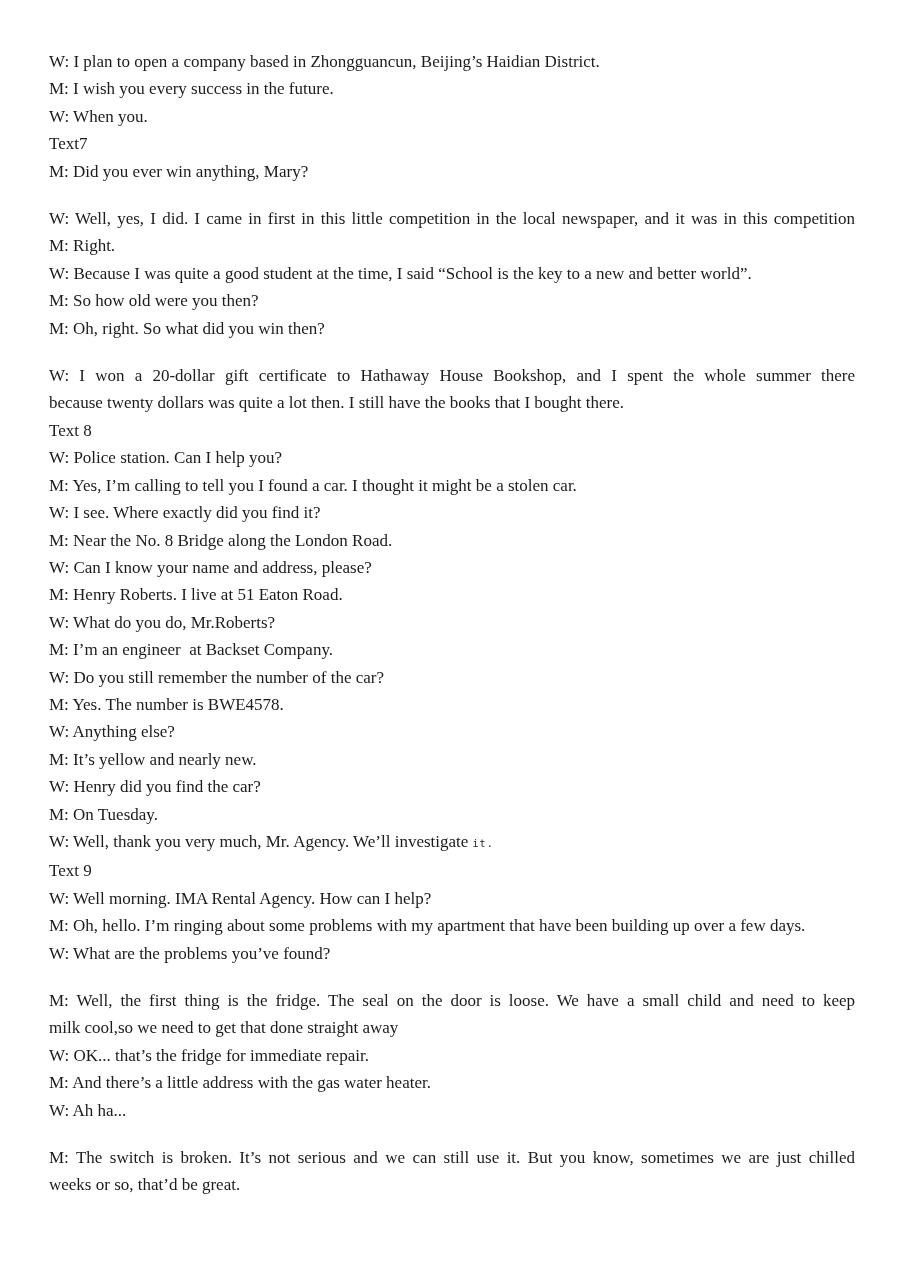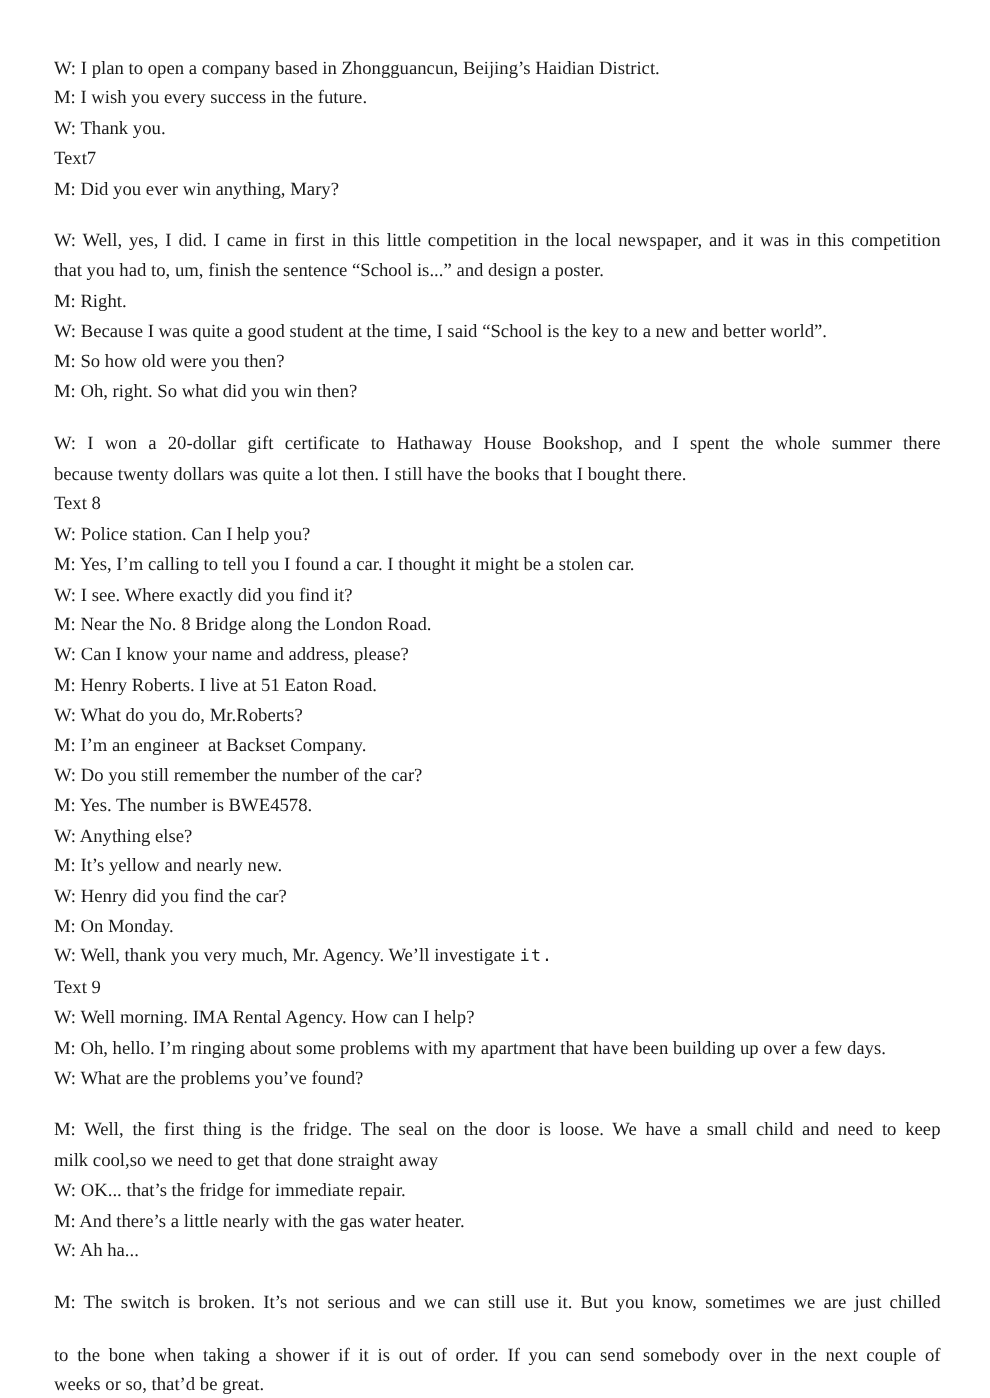--- a/index.html
+++ b/index.html
@@ -32,64 +32,62 @@
   }
   
   .line.jf {
     text-align: justify;
     text-align-last: justify;
     margin-top: 20px;
   }
   
   .tail-mono {
     font-family: "DejaVu Sans Mono", monospace;
-    font-size: 15px;
+    font-size: 10px;
     letter-spacing: 1px;
   }
 </style>
 </head>
 <body>
 
 <div class="page">
   <div id="transcript">
       <p class="line"><span>W: I plan to open a company based in Zhongguancun, Beijing’s Haidian District.</span></p>
       <p class="line"><span>M: I wish you every success in the future.</span></p>
-      <p class="line"><span>W: Thank you.</span></p>
+      <p class="line"><span>W: When you.</span></p>
       <p class="line"><span>Text7</span></p>
       <p class="line"><span>M: Did you ever win anything, Mary?</span></p>
       <p class="line jf"><span>W: Well, yes, I did. I came in first in this little competition in the local newspaper, and it was in this competition</span></p>
-      <p class="line"><span>that you had to, um, finish the sentence “School is...” and design a poster.</span></p>
       <p class="line"><span>M: Right.</span></p>
       <p class="line"><span>W: Because I was quite a good student at the time, I said “School is the key to a new and better world”.</span></p>
       <p class="line"><span>M: So how old were you then?</span></p>
       <p class="line"><span>M: Oh, right. So what did you win then?</span></p>
       <p class="line jf"><span>W: I won a 20-dollar gift certificate to Hathaway House Bookshop, and I spent the whole summer there</span></p>
       <p class="line"><span>because twenty dollars was quite a lot then. I still have the books that I bought there.</span></p>
       <p class="line"><span>Text 8</span></p>
       <p class="line"><span>W: Police station. Can I help you?</span></p>
       <p class="line"><span>M: Yes, I’m calling to tell you I found a car. I thought it might be a stolen car.</span></p>
       <p class="line"><span>W: I see. Where exactly did you find it?</span></p>
       <p class="line"><span>M: Near the No. 8 Bridge along the London Road.</span></p>
       <p class="line"><span>W: Can I know your name and address, please?</span></p>
       <p class="line"><span>M: Henry Roberts. I live at 51 Eaton Road.</span></p>
       <p class="line"><span>W: What do you do, Mr.Roberts?</span></p>
       <p class="line"><span>M: I’m an engineer  at Backset Company.</span></p>
       <p class="line"><span>W: Do you still remember the number of the car?</span></p>
       <p class="line"><span>M: Yes. The number is BWE4578.</span></p>
       <p class="line"><span>W: Anything else?</span></p>
       <p class="line"><span>M: It’s yellow and nearly new.</span></p>
       <p class="line"><span>W: Henry did you find the car?</span></p>
-      <p class="line"><span>M: On Monday.</span></p>
+      <p class="line"><span>M: On Tuesday.</span></p>
       <p class="line"><span>W: Well, thank you very much, Mr. Agency. We’ll investigate </span><span class="tail-mono">it.</span></p>
       <p class="line"><span>Text 9</span></p>
       <p class="line"><span>W: Well morning. IMA Rental Agency. How can I help?</span></p>
       <p class="line"><span>M: Oh, hello. I’m ringing about some problems with my apartment that have been building up over a few days.</span></p>
       <p class="line"><span>W: What are the problems you’ve found?</span></p>
       <p class="line jf"><span>M: Well, the first thing is the fridge. The seal on the door is loose. We have a small child and need to keep</span></p>
       <p class="line"><span>milk cool,so we need to get that done straight away</span></p>
       <p class="line"><span>W: OK... that’s the fridge for immediate repair.</span></p>
-      <p class="line"><span>M: And there’s a little nearly with the gas water heater.</span></p>
+      <p class="line"><span>M: And there’s a little address with the gas water heater.</span></p>
       <p class="line"><span>W: Ah ha...</span></p>
       <p class="line jf"><span>M: The switch is broken. It’s not serious and we can still use it. But you know, sometimes we are just chilled</span></p>
-      <p class="line jf"><span>to the bone when taking a shower if it is out of order. If you can send somebody over in the next couple of</span></p>
       <p class="line"><span>weeks or so, that’d be great.</span></p>
     </div>
 </div>
 
 </body></html>

